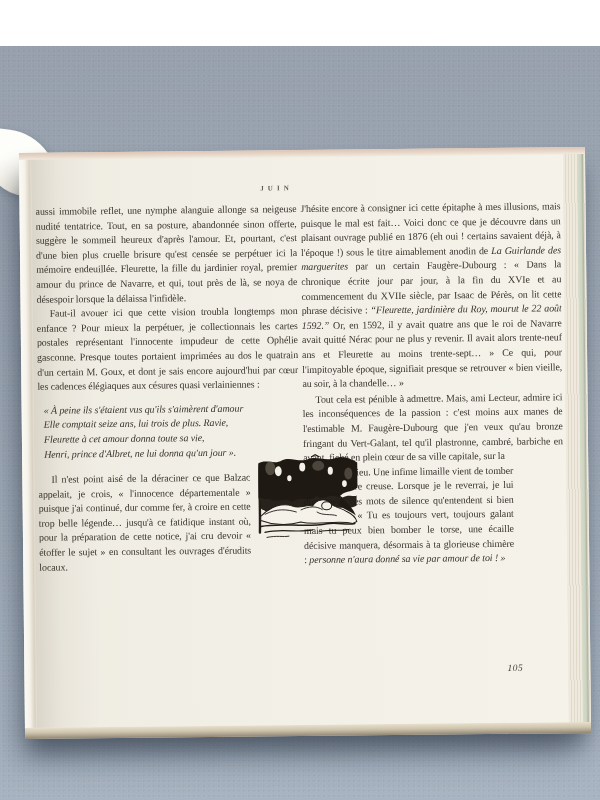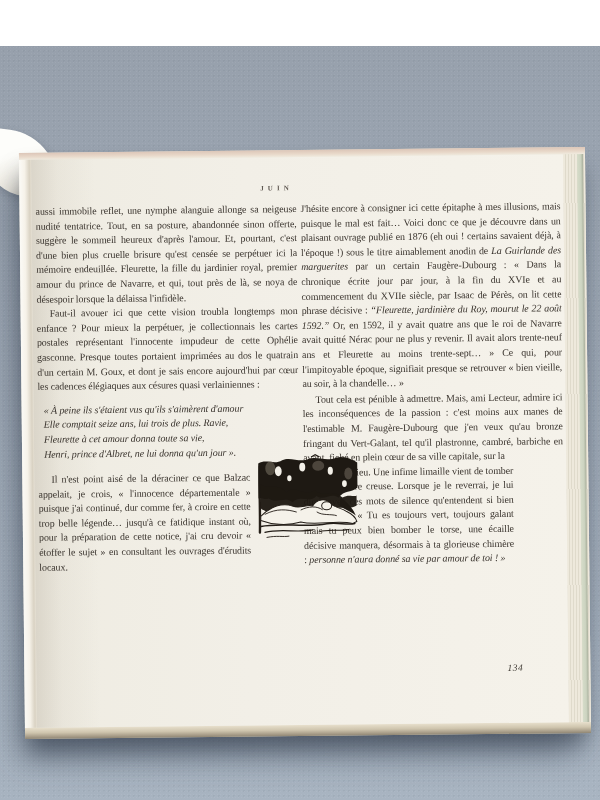--- a/index.html
+++ b/index.html
@@ -110,17 +110,17 @@
         <path d="M44,56 C52,52 60,52 66,56" stroke="#231d17" stroke-width="0.9" fill="none"></path>
         <path d="M60,58 C66,62 74,60 80,62" stroke="#231d17" stroke-width="0.9" fill="none"></path>
         <ellipse cx="70" cy="52" rx="5" ry="4" fill="#f5f2ea" stroke="#231d17" stroke-width="1"></ellipse>
 
         <path d="M4,72 C24,68 48,74 70,70 C80,68 90,72 98,70" stroke="#231d17" stroke-width="1.5" fill="none" stroke-linecap="round"></path>
         <path d="M8,78 C24,74 40,79 56,76" stroke="#231d17" stroke-width="1.2" fill="none" stroke-linecap="round"></path>
         <path d="M62,78 C72,75 82,78 92,76" stroke="#231d17" stroke-width="1" fill="none" stroke-linecap="round"></path>
         <path d="M10,83 C20,81 26,83 32,82" stroke="#231d17" stroke-width="0.9" fill="none" stroke-linecap="round"></path>
       </svg>
 
-      <div class="folio">134</div>
+      <div class="folio">105</div>
 
     </div>
   </div>
 </div>
 
 </body></html>

